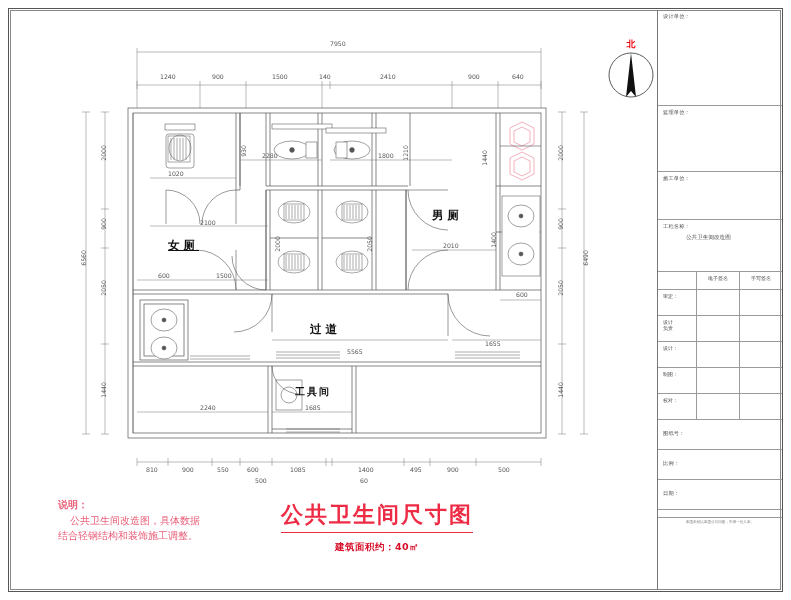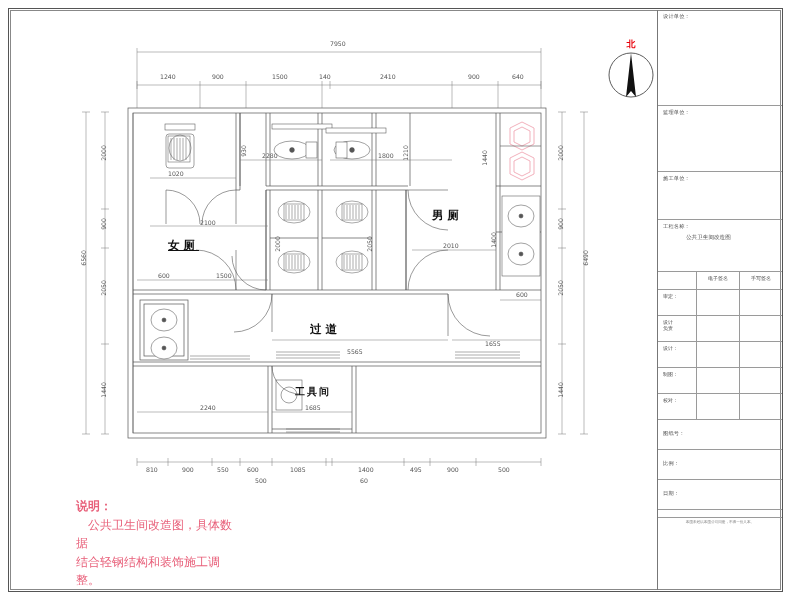--- a/index.html
+++ b/index.html
@@ -25,21 +25,21 @@
   .north .n-char{position:absolute;left:50%;top:0;transform:translateX(-50%);font-size:9px;color:#e8000a;font-weight:bold;}
 
   
   .plan{position:absolute;left:0;top:0;}
   .dim-t{position:absolute;font-size:6.2px;color:#555;white-space:nowrap;font-family:"DejaVu Sans",sans-serif;}
   .dim-v{position:absolute;font-size:6.2px;color:#555;white-space:nowrap;writing-mode:vertical-rl;transform:rotate(180deg);}
   .room{position:absolute;font-size:11.5px;color:#111;letter-spacing:4px;white-space:nowrap;font-weight:bold;}
   .room-sm{position:absolute;font-size:10px;color:#111;letter-spacing:2px;white-space:nowrap;font-weight:bold;}
 
   
-  .note{position:absolute;left:76px;top:497px;width:165px;font-size:12px;color:#e8607a;line-height:1.55;}
+  .note{position:absolute;left:58px;top:497px;width:165px;font-size:10px;color:#e8607a;line-height:1.55;}
   .note b{font-weight:bold;color:#e8607a;}
   .title-main{position:absolute;left:252px;top:500px;width:250px;text-align:center;}
   .title-main .t1{font-size:22px;color:#ee2b45;font-weight:bold;letter-spacing:2px;border-bottom:1.6px solid #ee2b45;padding-bottom:2px;display:inline-block;}
   .title-main .t2{display:block;margin-top:8px;font-size:9.5px;color:#d8102a;font-weight:bold;letter-spacing:.5px;}
 </style>
 </head>
 <body>
 
 <div id="sheet">
 
@@ -385,20 +385,24 @@
       <polygon points="27,3 32,47 27,41 22,47" fill="#111"></polygon>
     </svg>
   </div>
 
   <div class="note">
     <b>说明：</b><br>
     <span style="display:inline-block;text-indent:12px;">公共卫生间改造图，具体数据</span><br>
     <span>结合轻钢结构和装饰施工调整。</span>
   </div>
 
+  <div class="title-main">
+    <span class="t1">公共卫生间尺寸图</span>
+    <span class="t2">建筑面积约：40㎡</span>
+  </div>
 
   <div class="tb" id="title-block">
       <div class="tb-row" style="top: 0px; height: 96px;">
         <div class="tb-lab">设计单位：</div>
       </div>
       <div class="tb-row" style="top: 96px; height: 66px;">
         <div class="tb-lab">监理单位：</div>
       </div>
       <div class="tb-row" style="top: 162px; height: 48px;">
         <div class="tb-lab">施工单位：</div>

